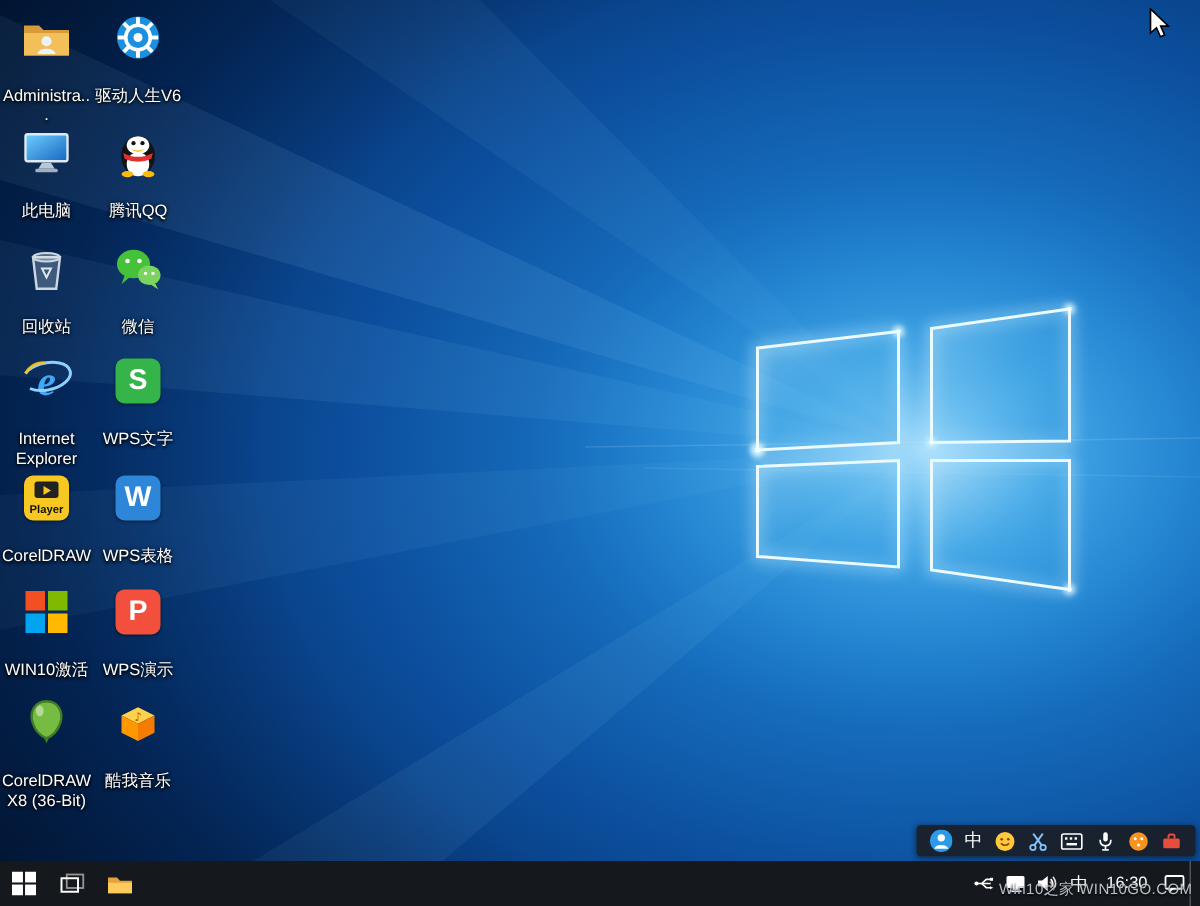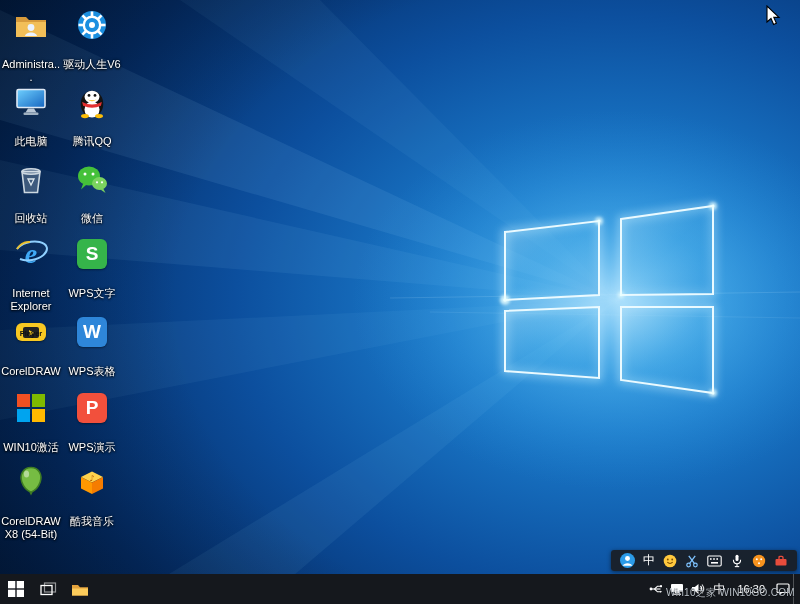--- a/index.html
+++ b/index.html
@@ -7,21 +7,21 @@
        font-family:"Liberation Sans","DejaVu Sans",sans-serif;background:#021638}
   .wall{position:absolute;left:0;top:0;z-index:0}
 
   
   .di{position:absolute;width:60px;text-align:center;z-index:2;cursor:default}
   .di .ic{width:36px;height:34px;margin:0 auto;display:flex;align-items:center;justify-content:center}
   .di .lbl{margin-top:16px;font-size:11px;line-height:13px;color:#fff;
            text-shadow:0 1px 2px #000,0 0 3px rgba(0,0,0,.9);word-wrap:break-word}
   .sq{width:30px;height:30px;border-radius:6px;display:flex;align-items:center;justify-content:center;
       color:#fff;font-weight:bold;font-size:19px;box-shadow:0 1px 2px rgba(0,0,0,.4)}
-  .pp-wrap{width:30px;height:18px;border-radius:6px;background:#f8c822;position:relative;
+  .pp-wrap{width:30px;height:30px;border-radius:6px;background:#f8c822;position:relative;
            box-shadow:0 1px 2px rgba(0,0,0,.4)}
   .pp-screen{position:absolute;left:7px;top:4px;width:16px;height:11px;background:#222;border-radius:2px}
   .pp-tri{position:absolute;left:13px;top:7px;width:0;height:0;border-left:5px solid #f8c822;
           border-top:3px solid transparent;border-bottom:3px solid transparent}
   .pp-txt{position:absolute;left:0;right:0;bottom:3px;text-align:center;font-size:7.5px;
           font-weight:bold;color:#111}
   .ms-grid{width:28px;height:28px;display:grid;grid-template-columns:13px 13px;
            grid-template-rows:13px 13px;gap:2px}
   .ms-grid i{display:block}
 
@@ -275,21 +275,21 @@
 </div>
 
 <div class="di" style="left:1px;top:465px">
   <div class="ic">
     <svg width="32" height="34" viewBox="0 0 32 34">
       <path d="M16,2.5 C8,2.5 4.5,10 6.8,17 C8.8,23 13,26 16,27.2 C19,26 23.2,23 25.2,17 C27.5,10 24,2.5 16,2.5 Z" fill="#76bc43" stroke="#3f7d23" stroke-width="1.6"></path>
       <polygon points="14.4,27.2 17.6,27.2 16,30.5" fill="#3f7d23"></polygon>
       <ellipse cx="11.5" cy="9" rx="2.6" ry="3.6" fill="#fff" opacity=".45"></ellipse>
     </svg>
   </div>
-  <div class="lbl">CorelDRAW X8 (54-Bit)</div>
+  <div class="lbl">CorelDRAW X8 (36-Bit)</div>
 </div>
 
 <div class="di" style="left:62px;top:465px">
   <div class="ic">
     <svg width="32" height="32" viewBox="0 0 32 32">
       <polygon points="5,11 16,5.5 27,11 16,16.5" fill="#ffd24d"></polygon>
       <polygon points="5,11 16,16.5 16,28 5,22.5" fill="#ff9800"></polygon>
       <polygon points="27,11 16,16.5 16,28 27,22.5" fill="#f57c00"></polygon>
       <text x="16" y="14.5" text-anchor="middle" font-size="8" fill="#b35900" font-family="DejaVu Sans, sans-serif">♪</text>
     </svg>

